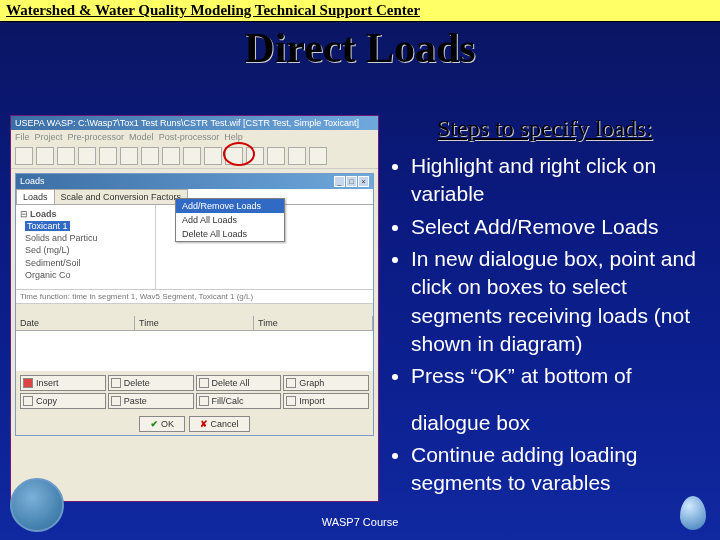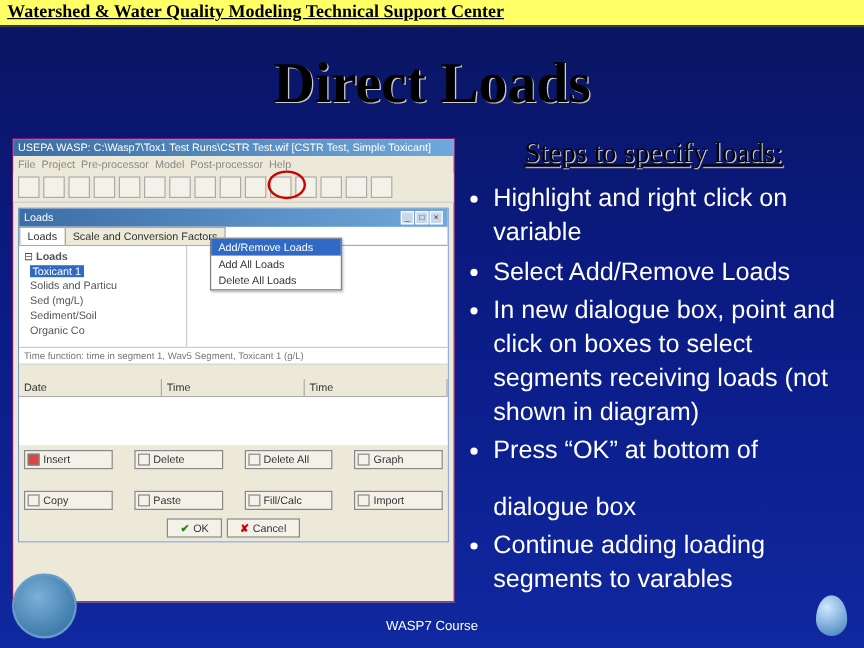--- a/index.html
+++ b/index.html
@@ -15,24 +15,24 @@
     border-bottom: 1px solid #000;
     padding: 2px 6px;
     font-family: "Times New Roman", serif;
     font-weight: bold;
     font-size: 15px;
     color: #000;
     text-decoration: underline;
   }
   .slide-title {
     font-family: "Times New Roman", serif;
-    font-size: 48px;
+    font-size: 42px;
     color: #000;
     text-align: center;
-    margin-top: 20px;
+    margin-top: 2px;
     text-shadow: 1px 1px 0 #ccc;
   }
   .content-row {
     display: flex;
     position: absolute;
     top: 115px; left: 0; right: 0;
     padding: 0 10px;
   }
   
   .app {
@@ -112,21 +112,21 @@
   }
   .colrow {
     display: flex; background: #ece9d8;
     border-bottom: 1px solid #aaa; font-size: 9px;
   }
   .colrow div { flex: 1; border-right: 1px solid #aaa; padding: 2px 4px; text-align: left; margin-top: 12px; }
   .gridbody { height: 40px; background: #fff; }
   .sub-buttons {
     background: #ece9d8; padding: 4px;
     display: grid; grid-template-columns: repeat(4, 1fr);
-    gap: 18px;
+    gap: 2px;
   }
   .sbtn {
     border: 1px solid #888; background: #f4f2e8;
     padding: 2px 2px; font-size: 9px;
     display: flex; align-items: center; gap: 3px;
     justify-content: flex-start;
   }
   .sbtn .ic { width: 10px; height: 10px; border: 1px solid #888; display: inline-block; }
   .okrow { display: flex; gap: 4px; justify-content: center; padding: 3px 4px; background: #ece9d8; }
   .okbtn { border: 1px solid #888; background: #f4f2e8; padding: 2px 10px; font-size: 9px; display: flex; align-items: center; gap: 3px; }

